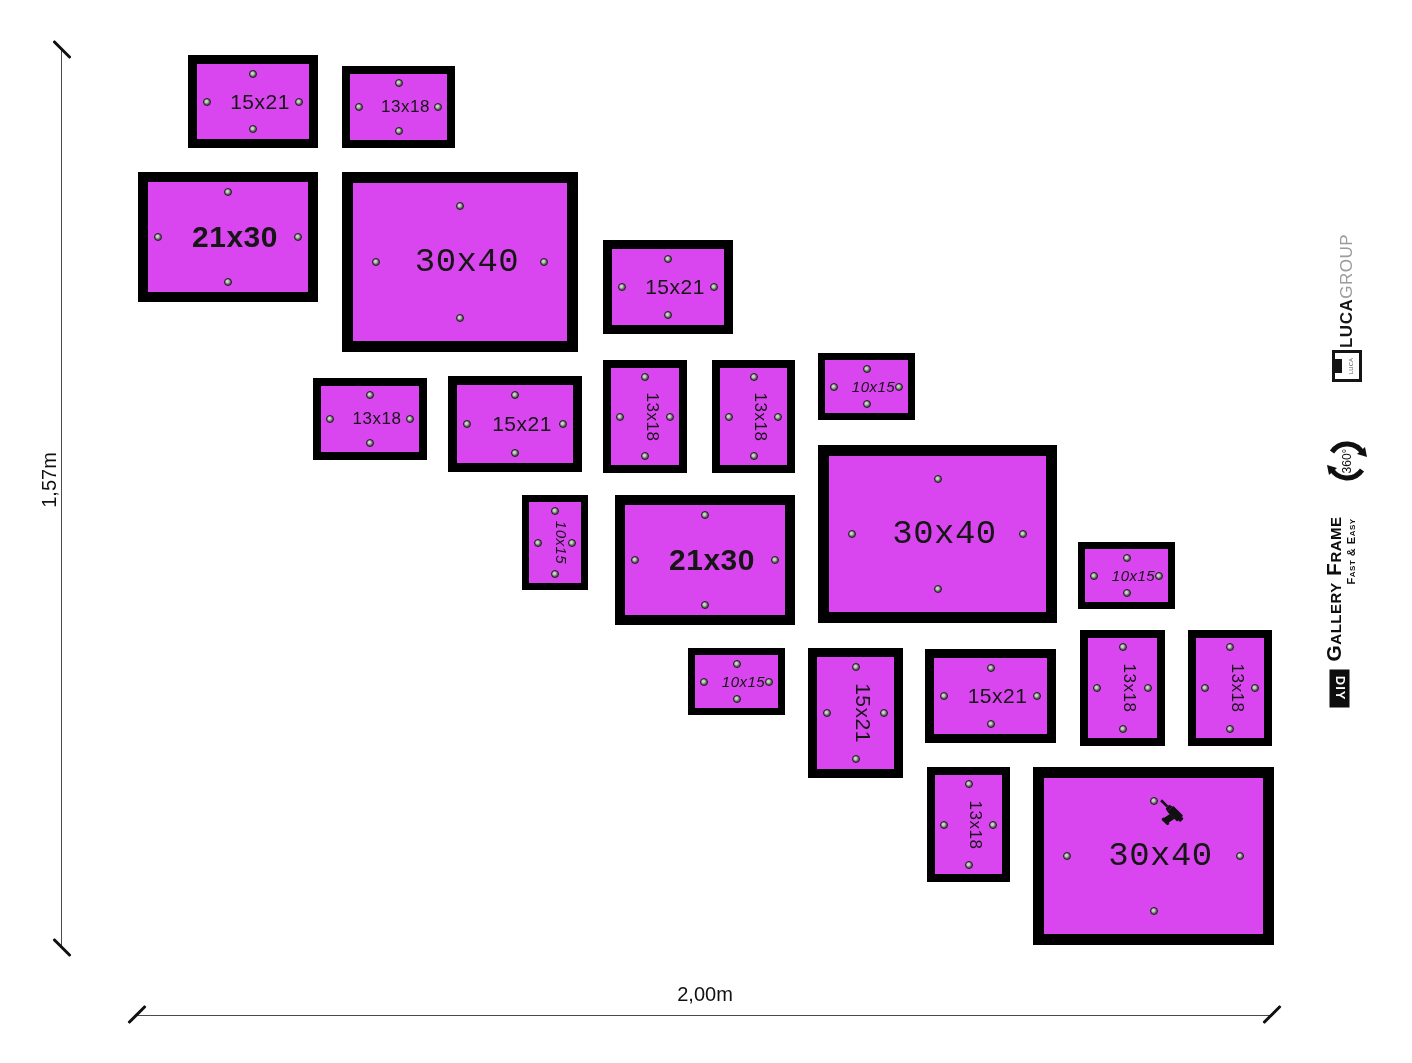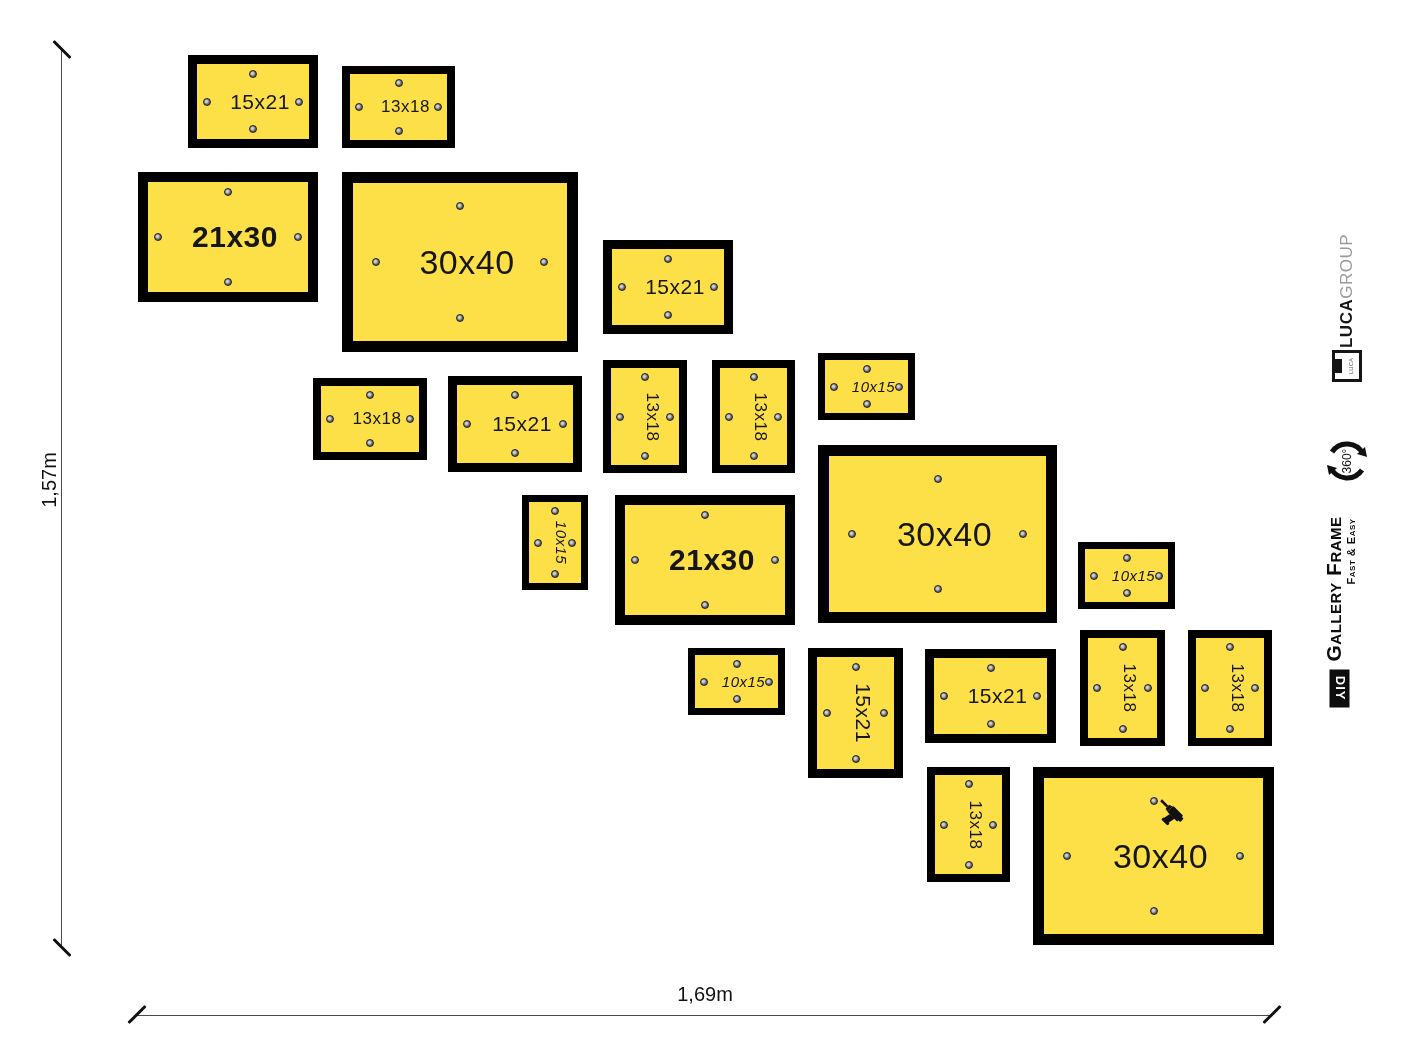--- a/index.html
+++ b/index.html
@@ -9,31 +9,31 @@
   }
   
   .dim-line{position:absolute;background:#4a4a4a;}
   .tick{position:absolute;width:24px;height:3px;background:#101010;border-radius:1px;}
   .tick.v{transform:rotate(45deg);}   
   .tick.h{transform:rotate(-45deg);}  
   .dim-label{position:absolute;color:#111;font-size:20px;text-align:center;}
   .dim-label.vert{transform:rotate(-90deg);}
   
   .frame{
-    position:absolute;box-sizing:border-box;background:#fde047;border-style:solid;border-color:#000;
+    position:absolute;box-sizing:border-box;background:#d946ef;border-style:solid;border-color:#000;
     display:flex;align-items:center;justify-content:center;padding-left:14px;
   }
   .frame-label{color:#161616;letter-spacing:.5px;white-space:nowrap;}
   .frame.portrait .frame-label{transform:rotate(90deg);}
   .f-3040{border-width:11px;--inset:19px;}
   .f-2130{border-width:10px;font-weight:bold;--inset:6px;}
   .f-1521{border-width:9px;--inset:6px;}
   .f-1318{border-width:8px;text-align:right;--inset:5px;}
   .f-1015{border-width:7px;font-style:italic;--inset:5px;}
-  .f-3040 .frame-label{font-size:34px;}
+  .f-3040 .frame-label{font-size:34px;font-family:Liberation Mono, monospace;}
   .f-2130 .frame-label{font-size:30px;}
   .f-1521 .frame-label{font-size:21px;}
   .f-1318 .frame-label{font-size:17px;}
   .f-1015 .frame-label{font-size:15px;}
   .dot{
     position:absolute;width:6px;height:6px;border-radius:50%;
     background:radial-gradient(circle at 40% 40%, #cfcfcf 0 20%, #6e6e6e 55%, #3a3a3a 100%);
     border:1px solid #1e1e1e;
   }
   .dot.t{top:var(--inset);left:50%;margin-left:-4px;}
@@ -77,21 +77,21 @@
 <div class="canvas">
 
   <div class="dim-line" style="left:61px;top:50px;width:1px;height:898px;"></div>
   <div class="tick v" style="left:50px;top:48px;"></div>
   <div class="tick v" style="left:50px;top:946px;"></div>
   <div class="dim-label vert" style="left:18px;top:470px;width:60px;height:20px;">1,57m</div>
 
   <div class="dim-line" style="left:137px;top:1015px;width:1135px;height:1px;"></div>
   <div class="tick h" style="left:125px;top:1013px;"></div>
   <div class="tick h" style="left:1260px;top:1013px;"></div>
-  <div class="dim-label" style="left:655px;top:983px;width:100px;">1,69m</div>
+  <div class="dim-label" style="left:655px;top:983px;width:100px;">2,00m</div>
 
   <div id="frames-layer">
       <div class="frame f-1521 landscape" style="left: 188px; top: 55px; width: 130px; height: 93px;">
         <span class="frame-label">15x21</span>
         <div class="dot t"></div>
         <div class="dot b"></div>
         <div class="dot l"></div>
         <div class="dot r"></div>
       </div>
       <div class="frame f-1318 landscape" style="left: 342px; top: 66px; width: 113px; height: 82px;">

